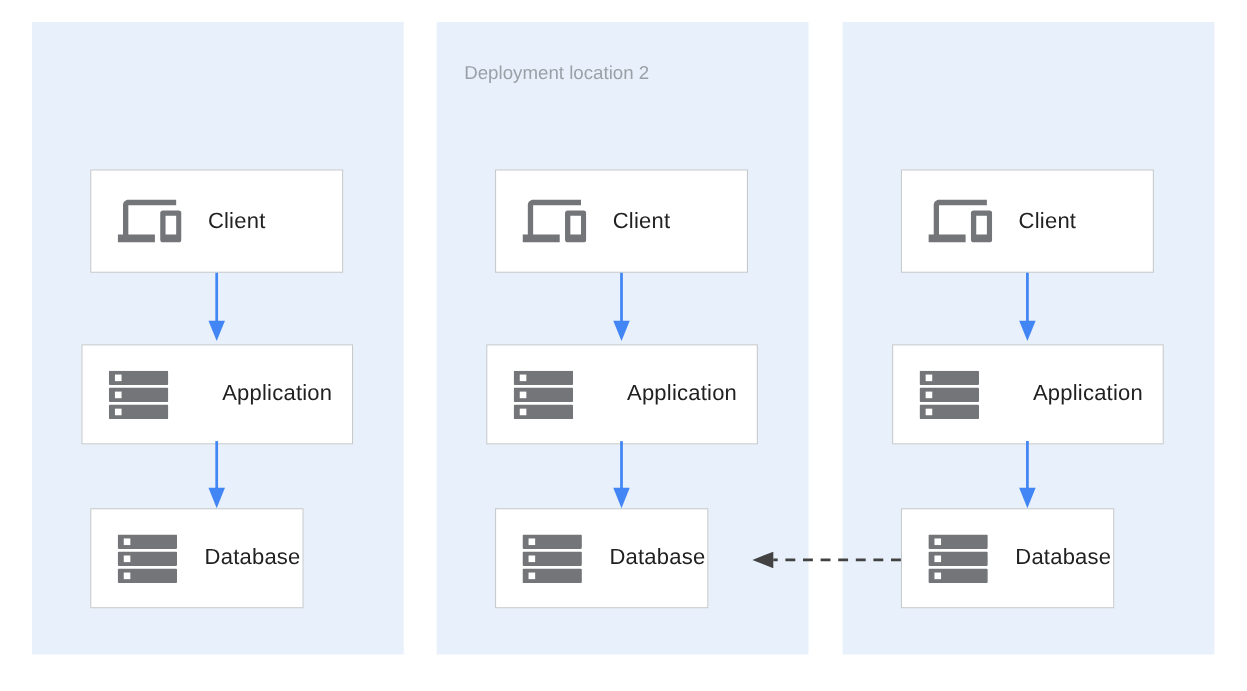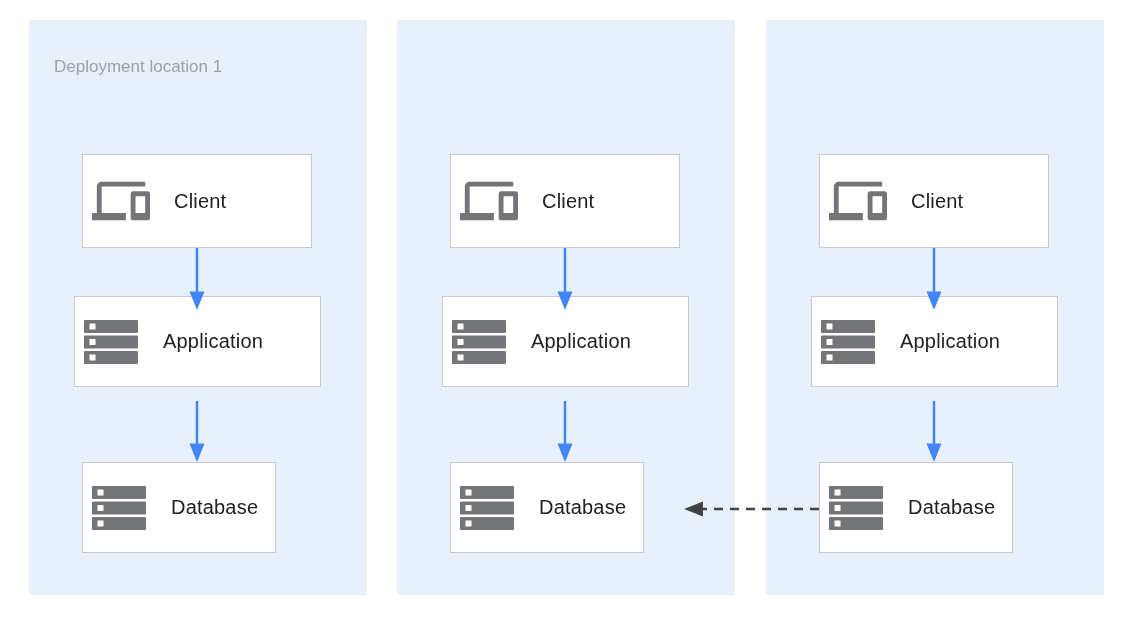--- a/index.html
+++ b/index.html
@@ -31,24 +31,24 @@
     color: var(--panel-title, #9aa0a6);
     white-space: nowrap;
   }
   .node {
     position: absolute;
     box-sizing: border-box;
     background: var(--node-bg, #ffffff);
     border: 1px solid var(--node-border, #c6cacd);
     display: flex;
     align-items: center;
-    padding-left: 9px;
+    padding-left: 24px;
   }
   .node-client      { left: 53px; top: 134px; width: 230px; height: 94px; }
-  .node-application { left: 45px; top: 276px; width: 247px; height: 91px; }
+  .node-application { left: 45px; top: 293px; width: 247px; height: 91px; gap: 24px; }
   .node-database    { left: 53px; top: 442px; width: 194px; height: 91px; }
   .node-icon {
     flex: 0 0 auto;
     display: flex;
     align-items: center;
     justify-content: center;
   }
   .devices-icon  { margin-right: 24px; }
   .server-icon   { margin-right: 25px; }
   .node-label {
@@ -63,21 +63,20 @@
     top: 0;
     pointer-events: none;
   }
 </style>
 </head>
 <body>
 
 <div id="canvas">
 
   <div class="panel" style="left:29px">
-    <div class="panel-title">Deployment location 1</div>
 
     <div class="node node-client">
       <span class="node-icon devices-icon">
         <svg width="58" height="58" viewBox="0 0 24 24" aria-hidden="true">
           <path d="M4 6h18V4H4c-1.1 0-2 .9-2 2v11H0v3h14v-3H4V6zm19 2h-6c-.55 0-1 .45-1 1v10c0 .55.45 1 1 1h6c.55 0 1-.45 1-1V9c0-.55-.45-1-1-1zm-1 9h-4v-7h4v7z" fill="#747578"></path>
         </svg>
       </span>
       <span class="node-label">Client</span>
     </div>
 
@@ -112,20 +111,21 @@
             <rect x="5.5" y="19" width="6" height="6"></rect>
             <rect x="5.5" y="34.5" width="6" height="6"></rect>
           </g>
         </svg>
       </span>
       <span class="node-label">Database</span>
     </div>
   </div>
 
   <div class="panel" style="left:397px">
+    <div class="panel-title">Deployment location 2</div>
 
     <div class="node node-client">
       <span class="node-icon devices-icon">
         <svg width="58" height="58" viewBox="0 0 24 24" aria-hidden="true">
           <path d="M4 6h18V4H4c-1.1 0-2 .9-2 2v11H0v3h14v-3H4V6zm19 2h-6c-.55 0-1 .45-1 1v10c0 .55.45 1 1 1h6c.55 0 1-.45 1-1V9c0-.55-.45-1-1-1zm-1 9h-4v-7h4v7z" fill="#747578"></path>
         </svg>
       </span>
       <span class="node-label">Client</span>
     </div>
 

